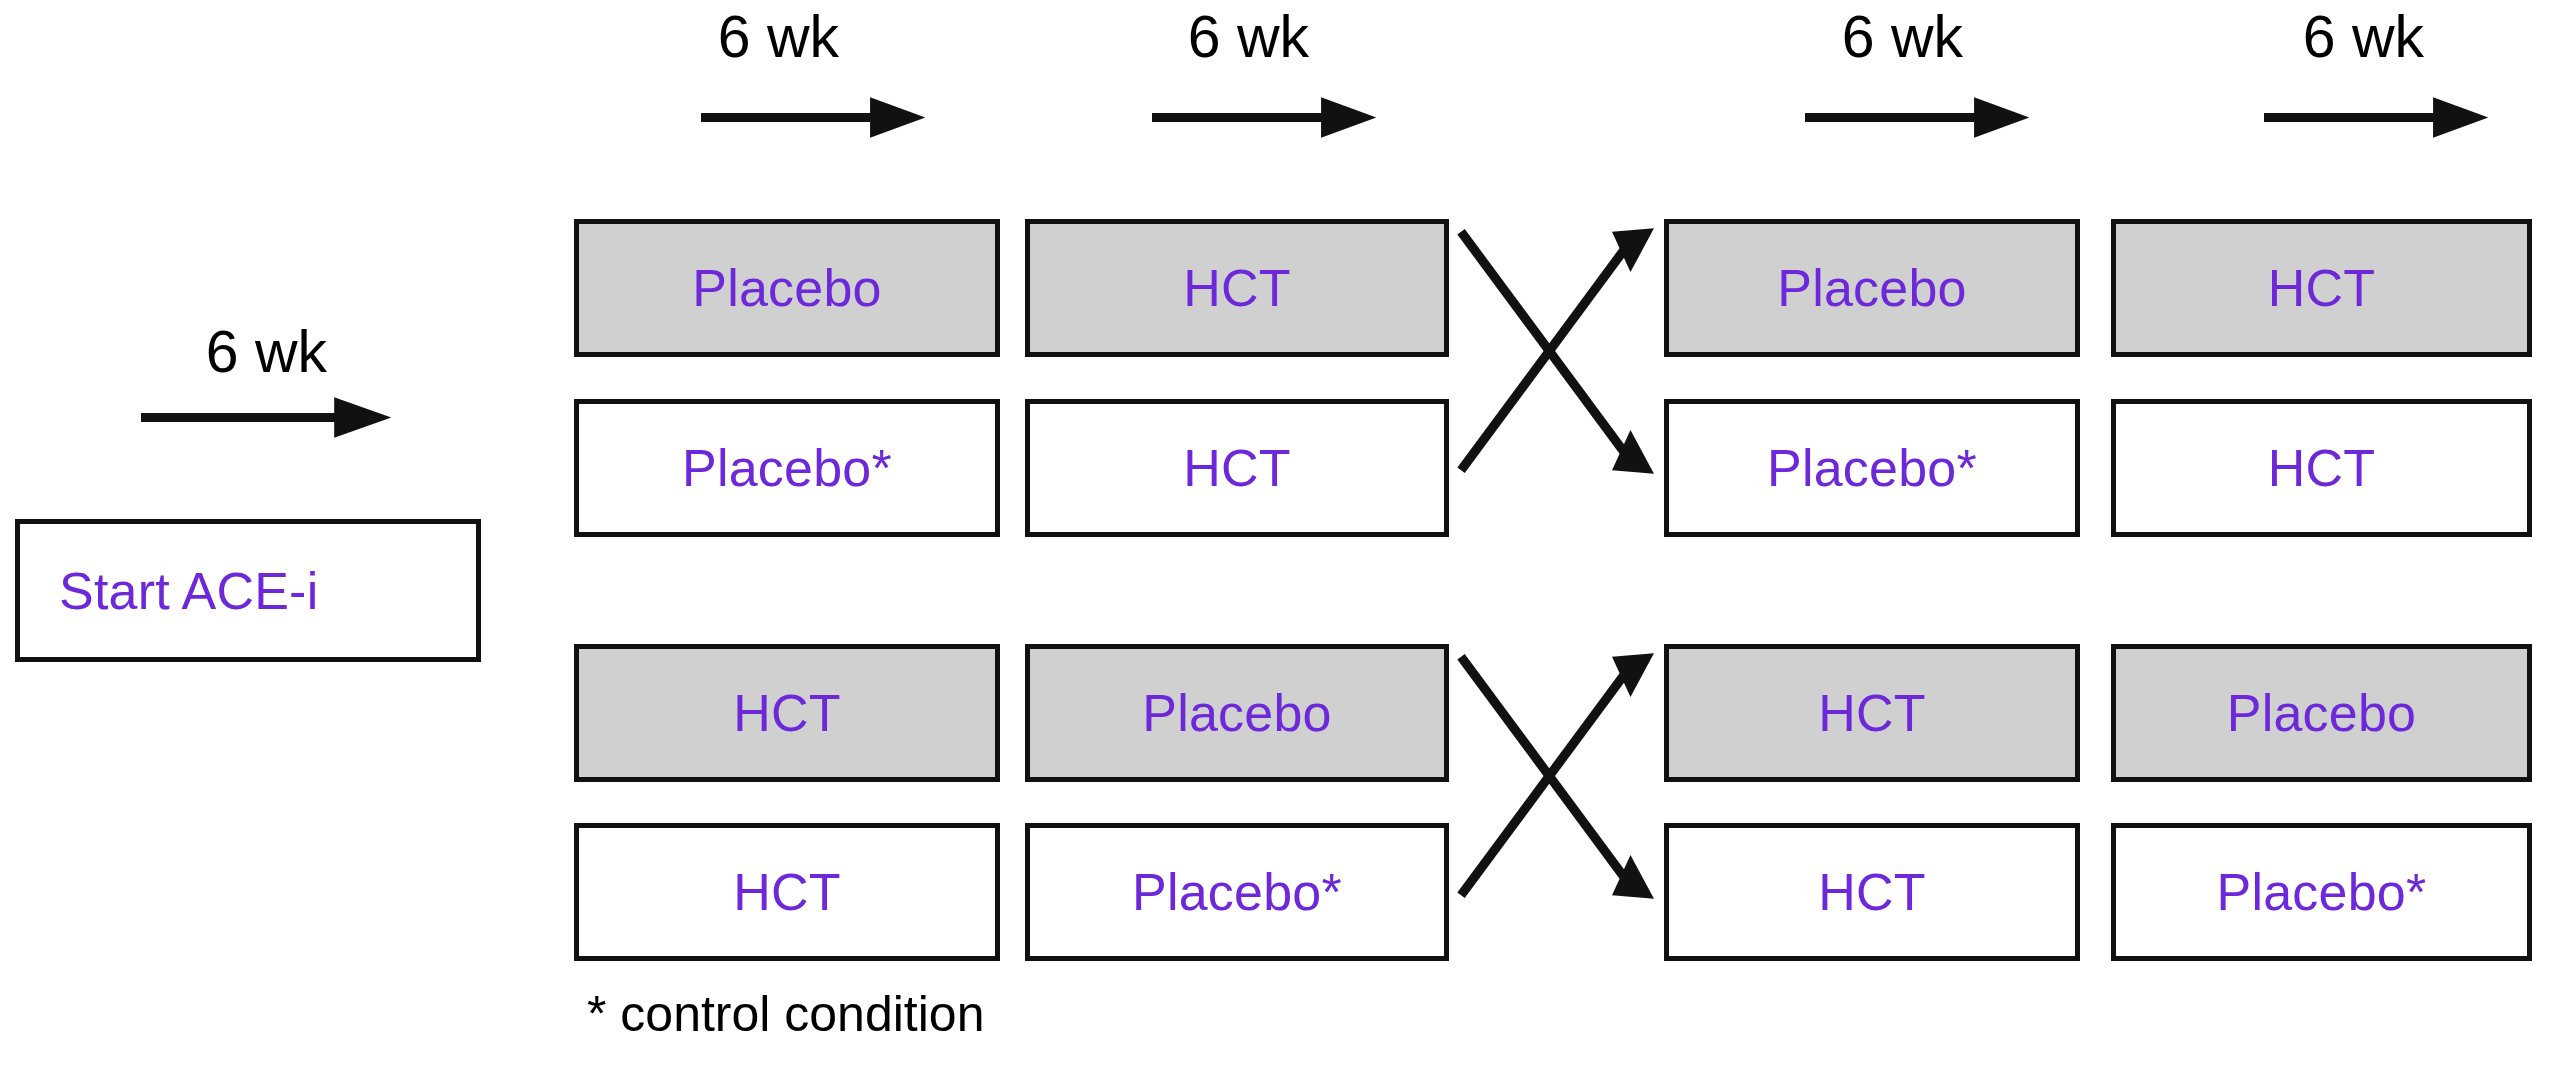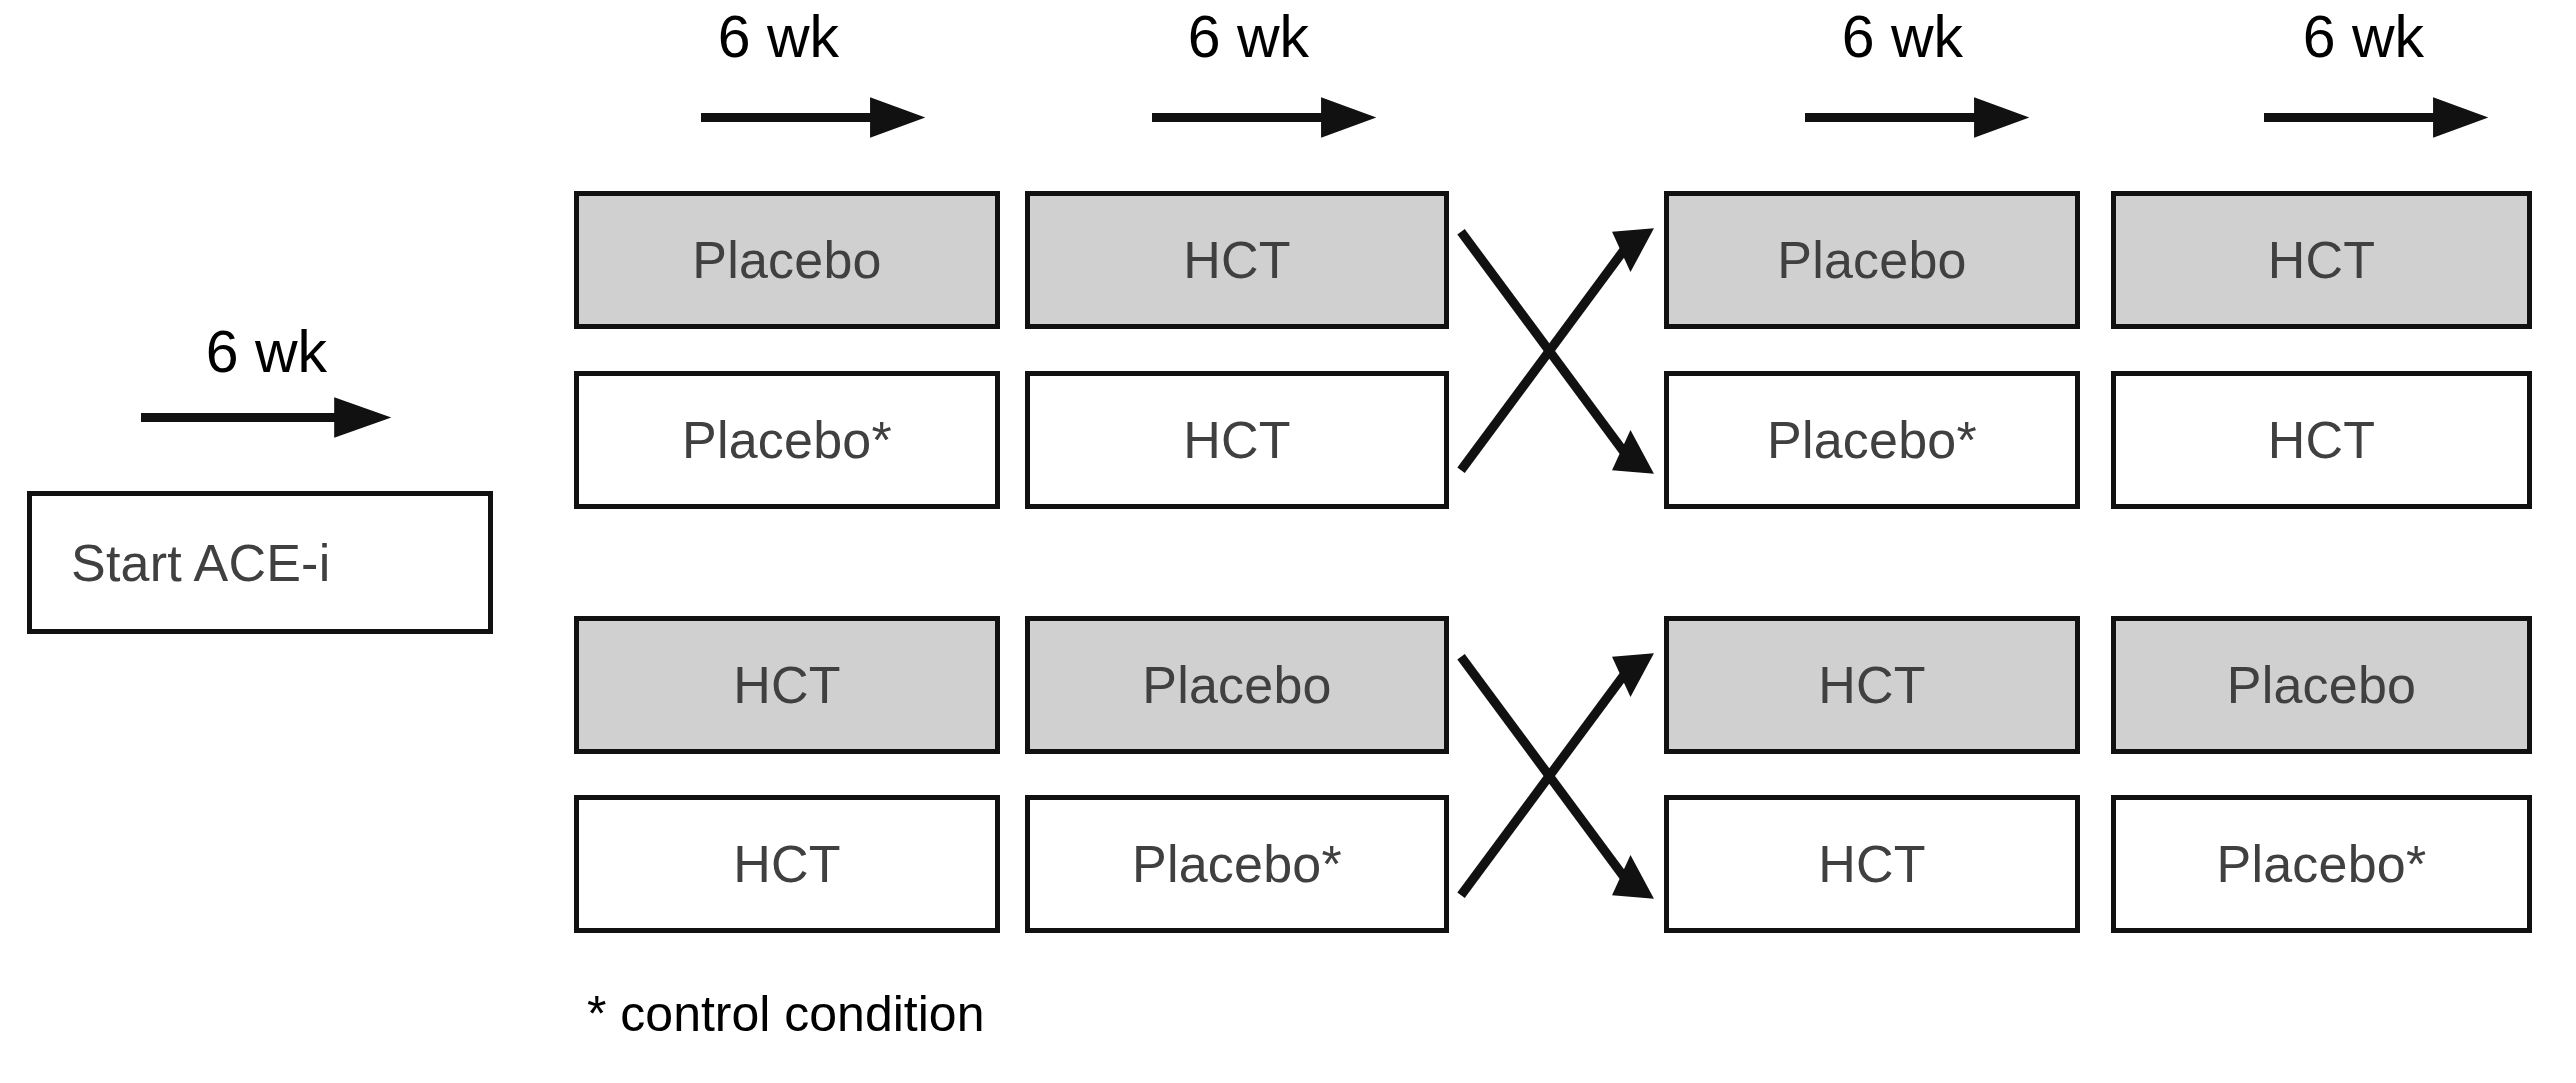--- a/index.html
+++ b/index.html
@@ -24,22 +24,23 @@
     position: absolute;
     box-sizing: border-box;
     border: 5.9px solid #111111;
     background: #ffffff;
     display: flex;
     align-items: center;
     justify-content: center;
     font-size: 52px;
     line-height: 1;
     letter-spacing: 0.2px;
-    color: #404040;
+    color: #6d28d9;
     white-space: nowrap;
+    margin-top: 28px;
   }
   .box.shaded {
     background: #d0d0d0;
   }
   .box.start {
     justify-content: flex-start;
     padding-left: 39px;
     border-width: 5px;
   }
 
@@ -81,21 +82,21 @@
 
   <div class="duration" style="left:109px; top:323px; width:218px;">6 wk</div>
 
   <div class="arrow" style="left:141px; top:394px; width:252px;">
     <svg viewBox="0 0 300 56" preserveAspectRatio="none">
       <line x1="0" y1="28" x2="238" y2="28" stroke="#111111" stroke-width="11"></line>
       <polygon points="230,4 298,28 230,52" fill="#111111"></polygon>
     </svg>
   </div>
 
-  <div class="box start" style="left:27px; top:491px; width:466px; height:143px;">Start ACE-i</div>
+  <div class="box start" style="left:15px; top:491px; width:466px; height:143px;">Start ACE-i</div>
 
   <div class="duration" style="left:587px; top:8.4px; width:252px;">6 wk</div>
   <div class="arrow" style="left:701px; top:94px; width:226px;">
     <svg viewBox="0 0 270 56" preserveAspectRatio="none">
       <line x1="0" y1="28" x2="210" y2="28" stroke="#111111" stroke-width="11"></line>
       <polygon points="202,4 268,28 202,52" fill="#111111"></polygon>
     </svg>
   </div>
 
   <div class="duration" style="left:1057px; top:8.4px; width:252px;">6 wk</div>

